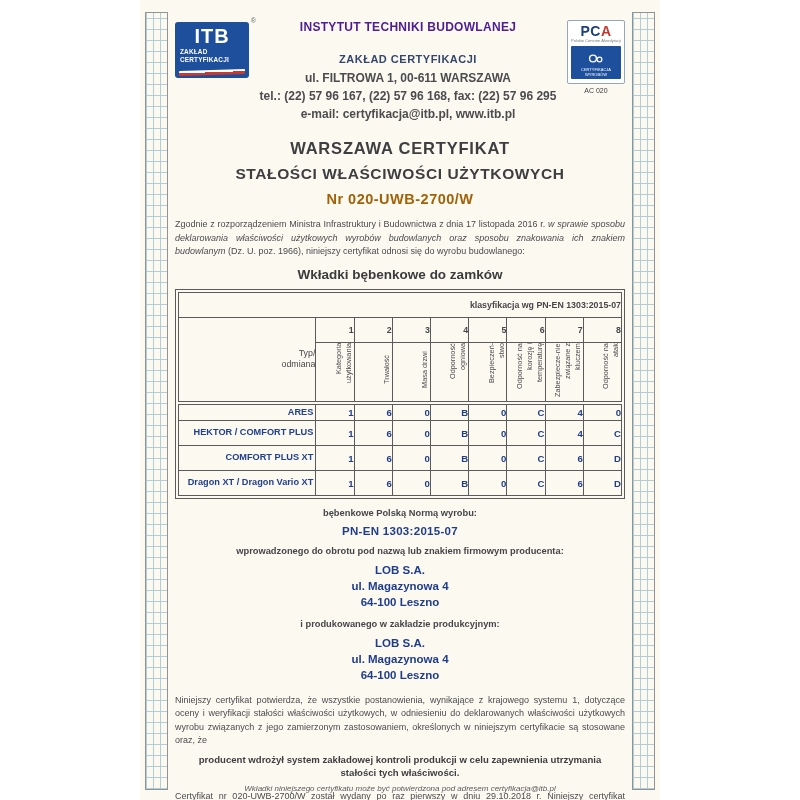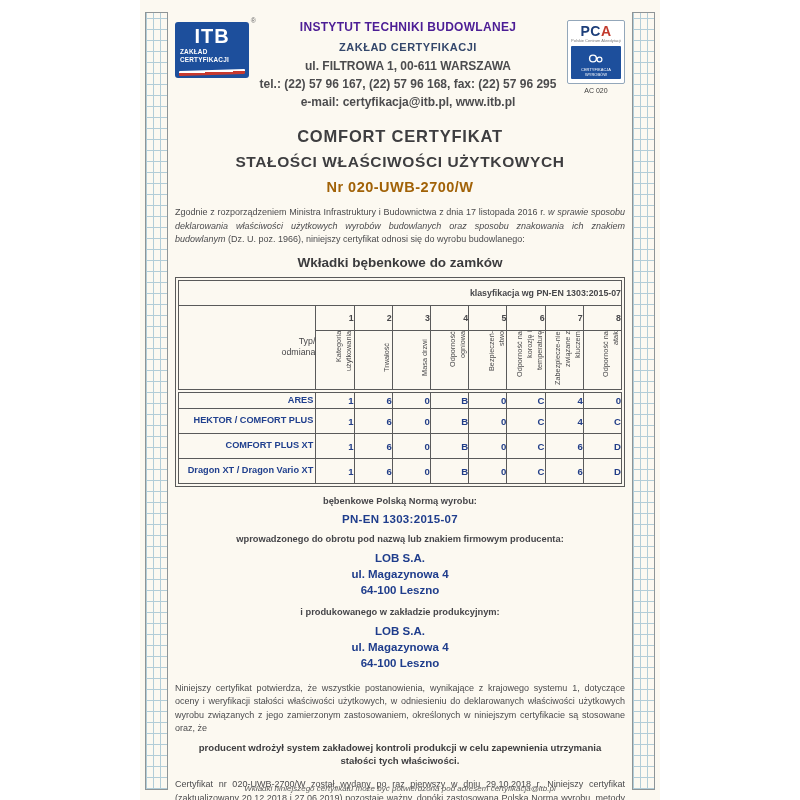--- a/index.html
+++ b/index.html
@@ -17,21 +17,21 @@
   
   .header{display:flex;align-items:flex-start;margin-top:20px;}
   .itb-logo{position:relative;flex:none;width:74px;height:56px;background:#1d4f9c;border-radius:3px;color:#fff;margin-top:2px;}
   .itb-mark{font-size:20px;font-weight:bold;text-align:center;line-height:1;padding-top:4px;letter-spacing:1px;}
   .itb-sub{font-size:6.4px;font-weight:bold;line-height:1.3;padding:2px 0 0 5px;letter-spacing:.2px;}
   .itb-stripe{position:absolute;bottom:3px;left:4px;right:4px;height:5px;border-radius:1px;transform:skewY(-2deg);
     background:linear-gradient(to bottom,#ffffff 0 45%,#c8392e 45% 100%);}
   .itb-reg{position:absolute;top:-5px;right:-7px;font-size:7px;color:#6a6a6a;}
   .head-center{flex:1;text-align:center;padding:0 6px;}
   .institute{font-size:12px;font-weight:bold;color:#4c1d95;letter-spacing:.3px;}
-  .dept{font-size:11px;font-weight:bold;color:#34476b;margin-top:7px;letter-spacing:.5px;}
+  .dept{font-size:11px;font-weight:bold;color:#34476b;margin-top:19px;letter-spacing:.5px;}
   .addr{font-size:12px;font-weight:bold;color:#4c4c4e;line-height:1.5;}
   .addr.first{margin-top:4px;}
   .pca-wrap{flex:none;width:58px;text-align:center;}
   .pca-box{border:1px solid #93a7ba;background:#fff;padding:3px 3px 4px;border-radius:2px;}
   .pca-title{font-weight:bold;font-size:14px;line-height:1;letter-spacing:.5px;}
   .pca-pc{color:#1d3f7a;}
   .pca-a{color:#c23b2e;}
   .pca-sub{font-size:4px;color:#7a7a7a;margin-top:1px;line-height:1.2;}
   .pca-blue{background:#1d4f9c;margin-top:2px;padding:3px 1px 2px;border-radius:1px;color:#fff;}
   .pca-blue-text{font-size:4px;line-height:1.2;margin-top:1px;}
@@ -107,21 +107,21 @@
                 <circle cx="6" cy="4.5" r="3.4" fill="none" stroke="#ffffff" stroke-width="1.4"></circle>
                 <circle cx="12.5" cy="5.5" r="2.4" fill="none" stroke="#ffffff" stroke-width="1.2"></circle>
               </svg>
               <div class="pca-blue-text">CERTYFIKACJA WYROBÓW</div>
             </div>
           </div>
           <div class="pca-code">AC 020</div>
         </div>
       </div>
 
-      <div class="title1">COMFORT CERTYFIKAT</div>
+      <div class="title1">WARSZAWA CERTYFIKAT</div>
       <div class="title2">STAŁOŚCI WŁAŚCIWOŚCI UŻYTKOWYCH</div>
       <div class="titleno">Nr 020-UWB-2700/W</div>
 
       <div class="intro"><span>Zgodnie z rozporządzeniem Ministra Infrastruktury i Budownictwa z dnia 17 listopada 2016 r. </span><span class="it">w sprawie sposobu deklarowania właściwości użytkowych wyrobów budowlanych oraz sposobu znakowania ich znakiem budowlanym</span><span> (Dz. U. poz. 1966), niniejszy certyfikat odnosi się do wyrobu budowlanego:</span></div>
 
       <div class="product">Wkładki bębenkowe do zamków</div>
 
       <div class="tablewrap">
         <table>
           <colgroup>

